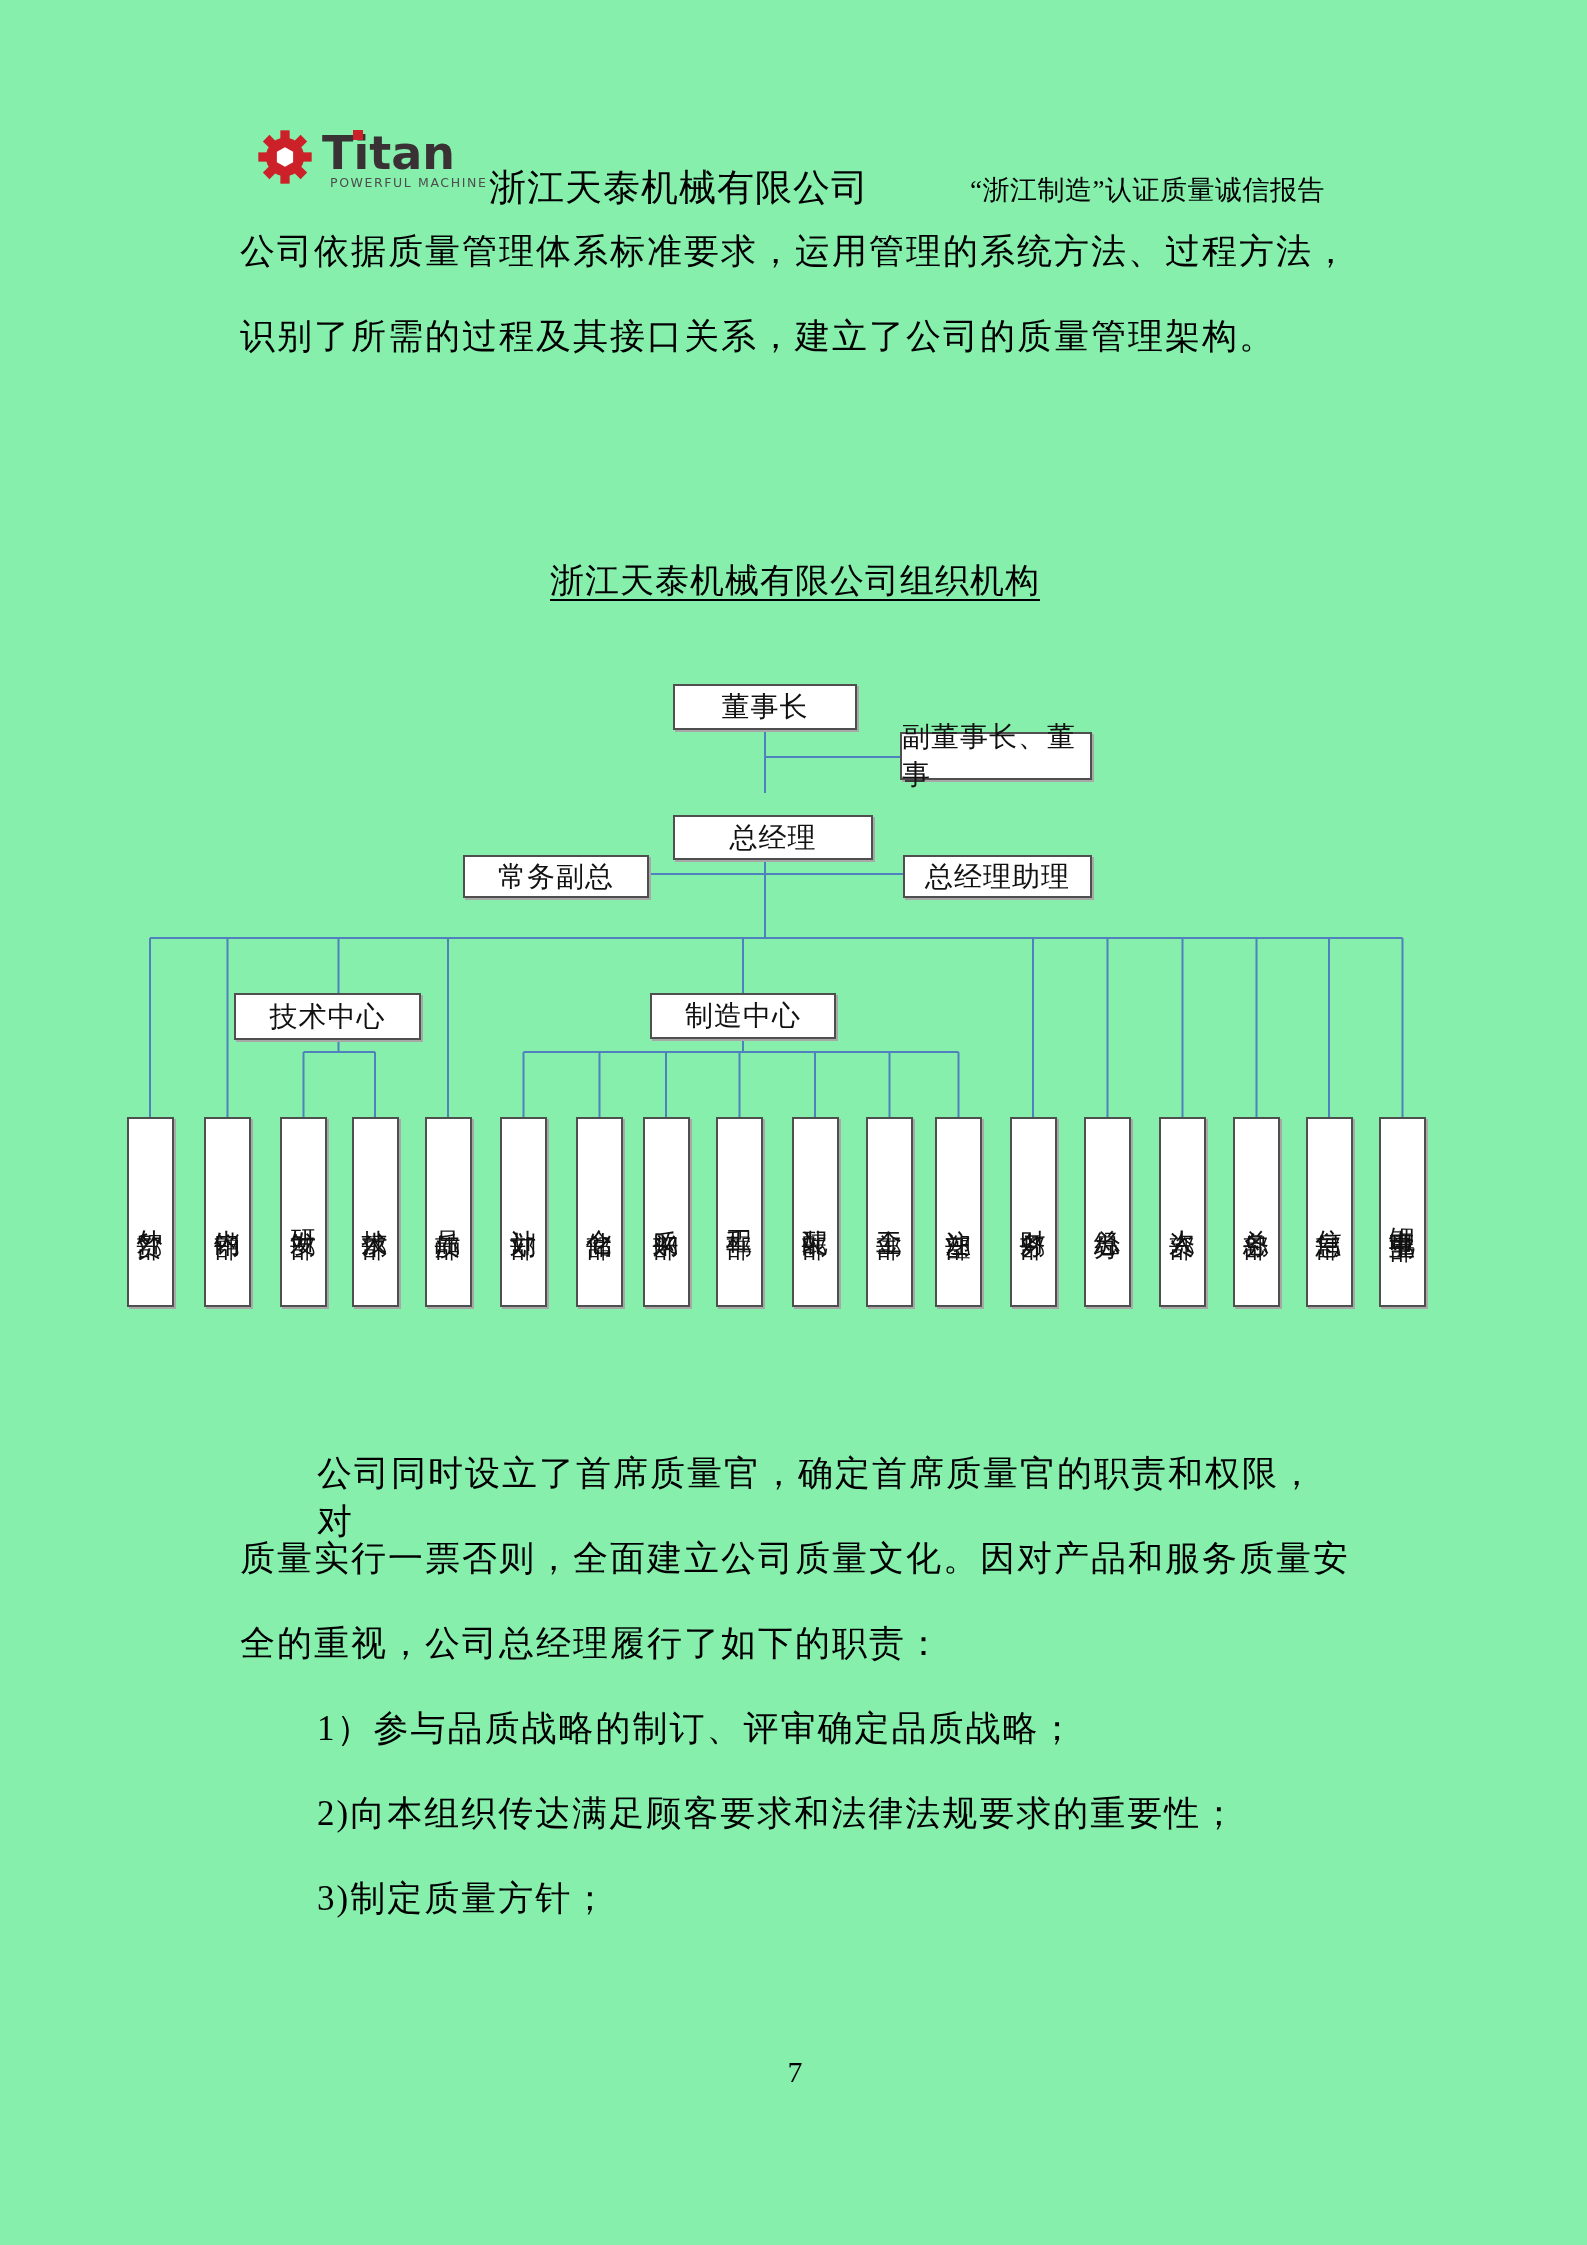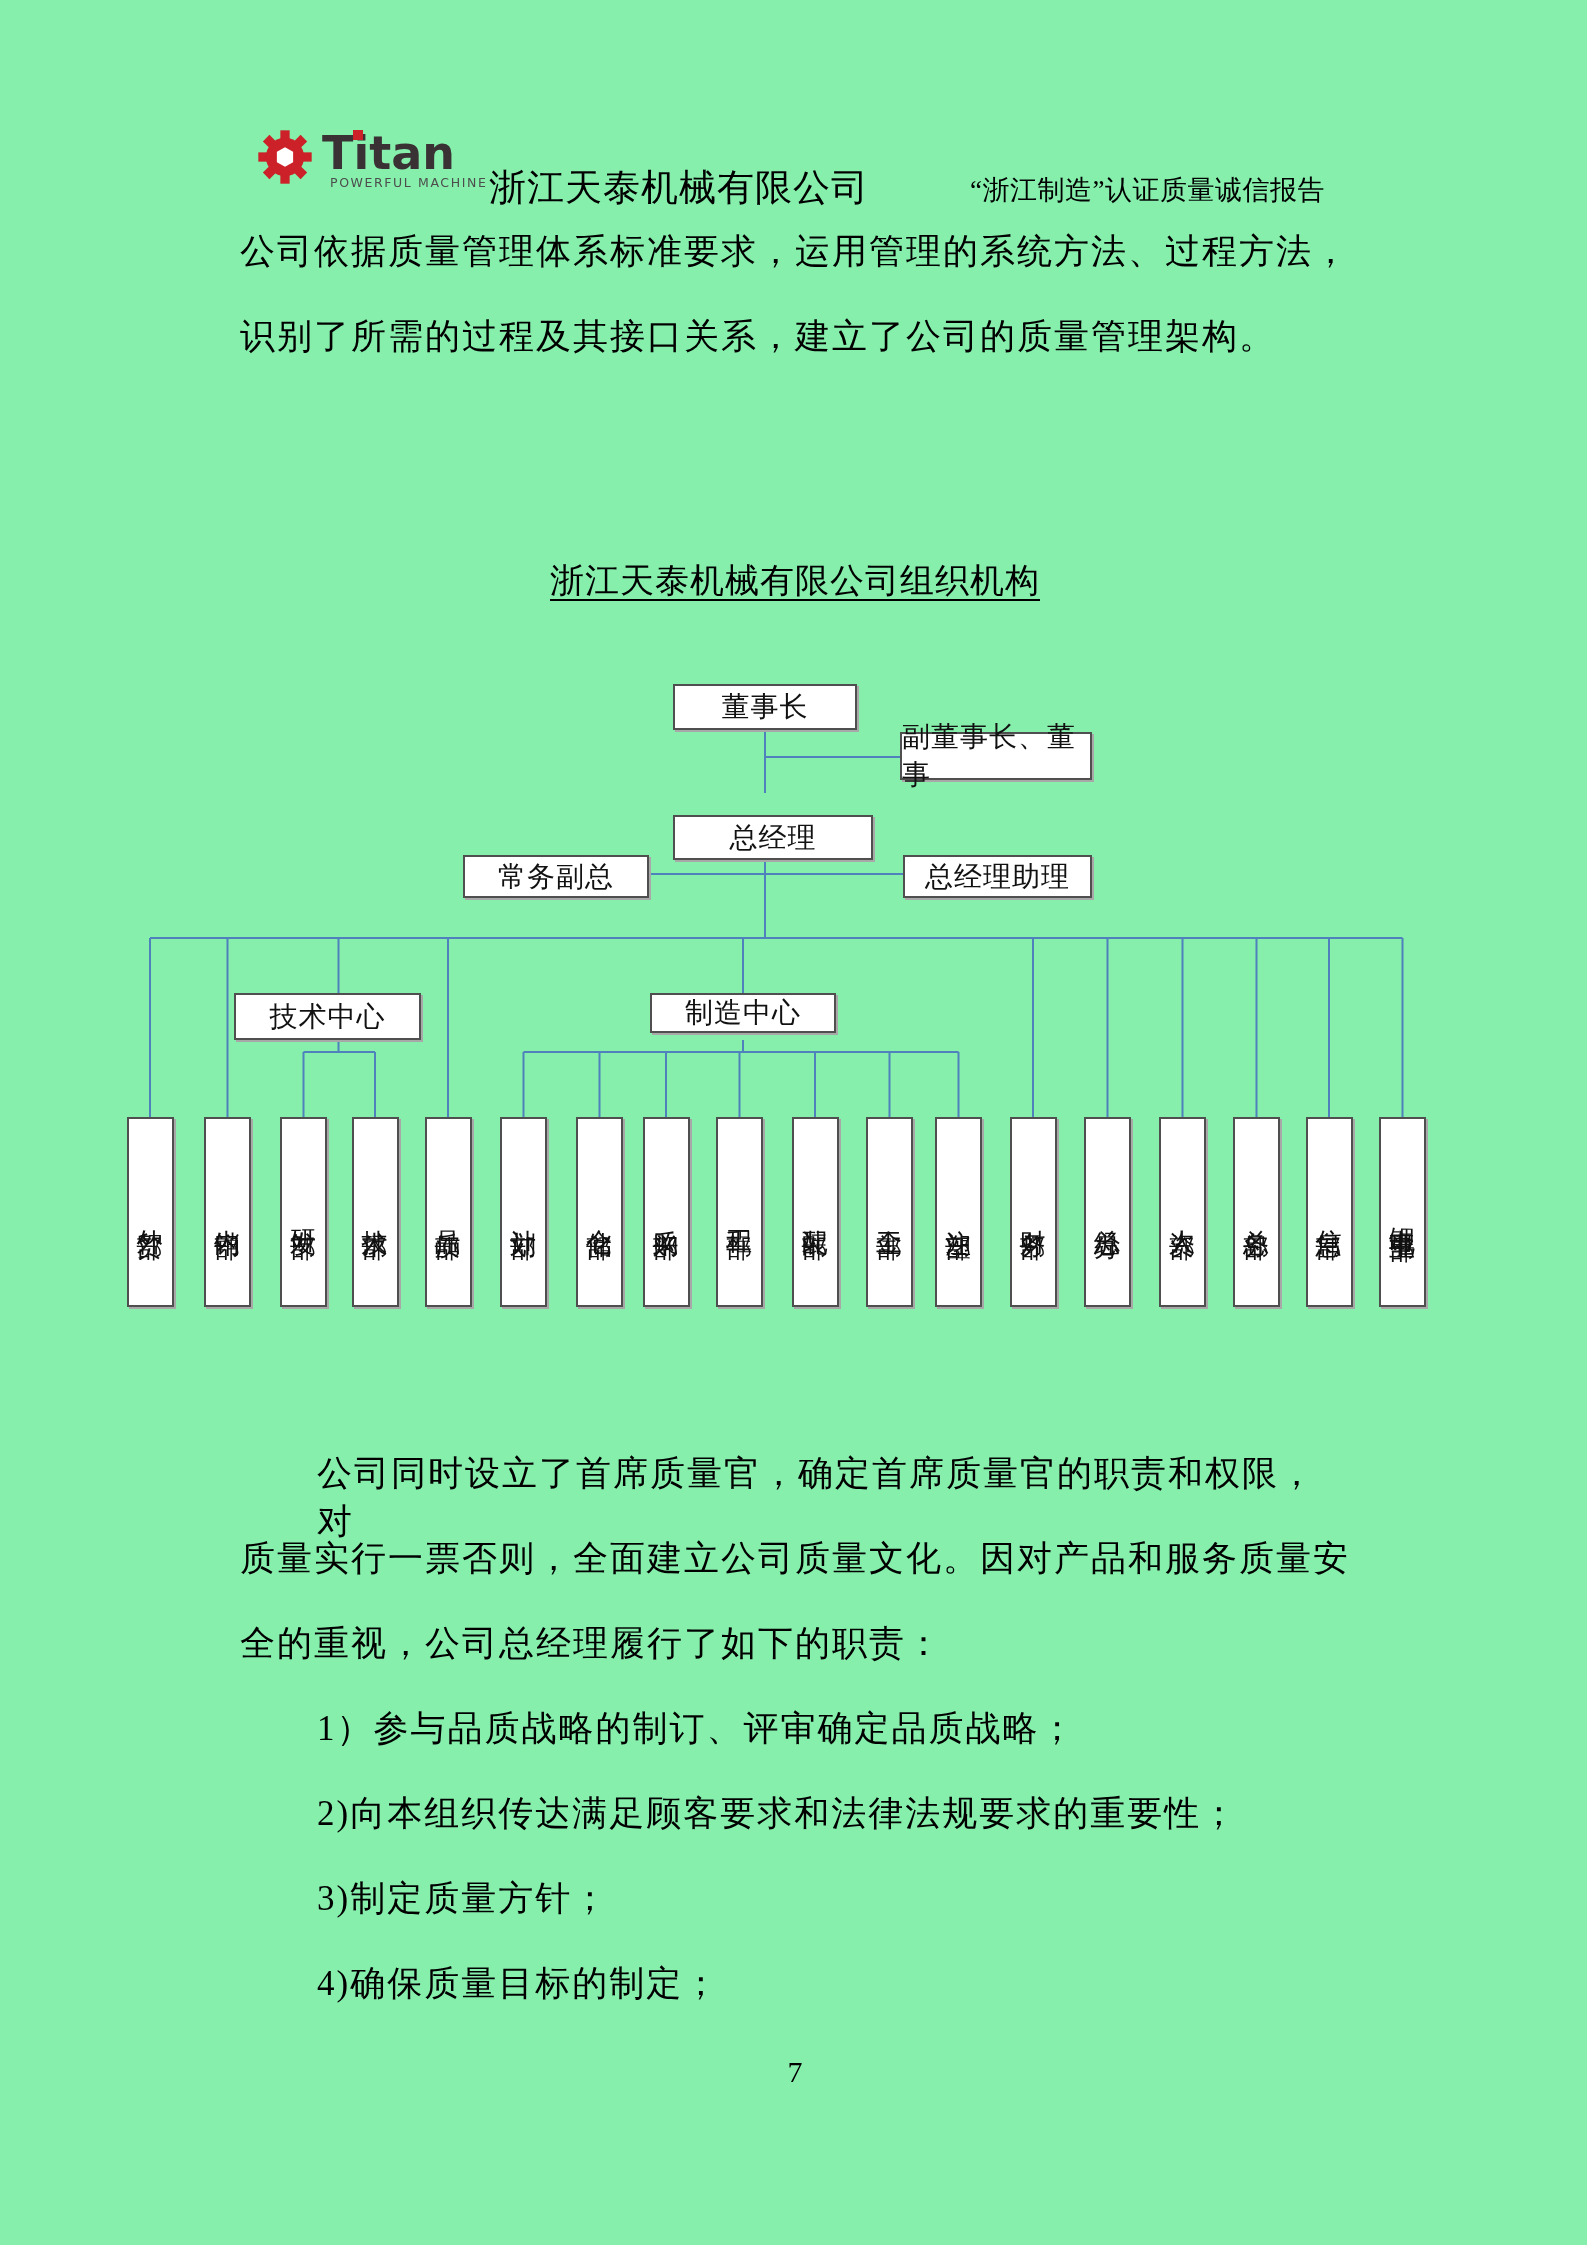--- a/index.html
+++ b/index.html
@@ -140,21 +140,21 @@
   </div>
   <div class="org-box" style="left:463px; top:855px; width:186px; height:43px;">
     <span>常务副总</span>
   </div>
   <div class="org-box" style="left:903px; top:855px; width:189px; height:43px;">
     <span>总经理助理</span>
   </div>
   <div class="org-box" style="left:234px; top:993px; width:187px; height:47px;font-family:Liberation Serif, serif;">
     <span>技术中心</span>
   </div>
-  <div class="org-box" style="left:650px; top:993px; width:186px; height:40px;">
+  <div class="org-box" style="left:650px; top:993px; width:186px; height:46px;">
     <span>制造中心</span>
   </div>
   <div id="dept-row">
       <div class="dept-box" style="left: 126.5px; top: 1117px;">
         <span>外贸部</span>
       </div>
       <div class="dept-box" style="left: 204px; top: 1117px;">
         <span>内销部</span>
       </div>
       <div class="dept-box" style="left: 280px; top: 1117px;">
@@ -210,18 +210,17 @@
   <div class="abs body-text doc-par" style="left:240px; top:1450px; width:1110px;">
       <div class="doc-line indent1">公司同时设立了首席质量官，确定首席质量官的职责和权限，对</div>
       <div class="doc-line">质量实行一票否则，全面建立公司质量文化。因对产品和服务质量安</div>
       <div class="doc-line">全的重视，公司总经理履行了如下的职责：</div>
     </div>
 
   <div class="abs body-text list-block" style="left:317px; top:1705px; width:1060px;">
       <div class="doc-line">1）参与品质战略的制订、评审确定品质战略；</div>
       <div class="doc-line">2)向本组织传达满足顾客要求和法律法规要求的重要性；</div>
       <div class="doc-line">3)制定质量方针；</div>
-      <div class="doc-line">4)确保质量目标的制定；</div>
     </div>
 
   <div class="abs page-number">7</div>
 
 </div>
 
 </body></html>

